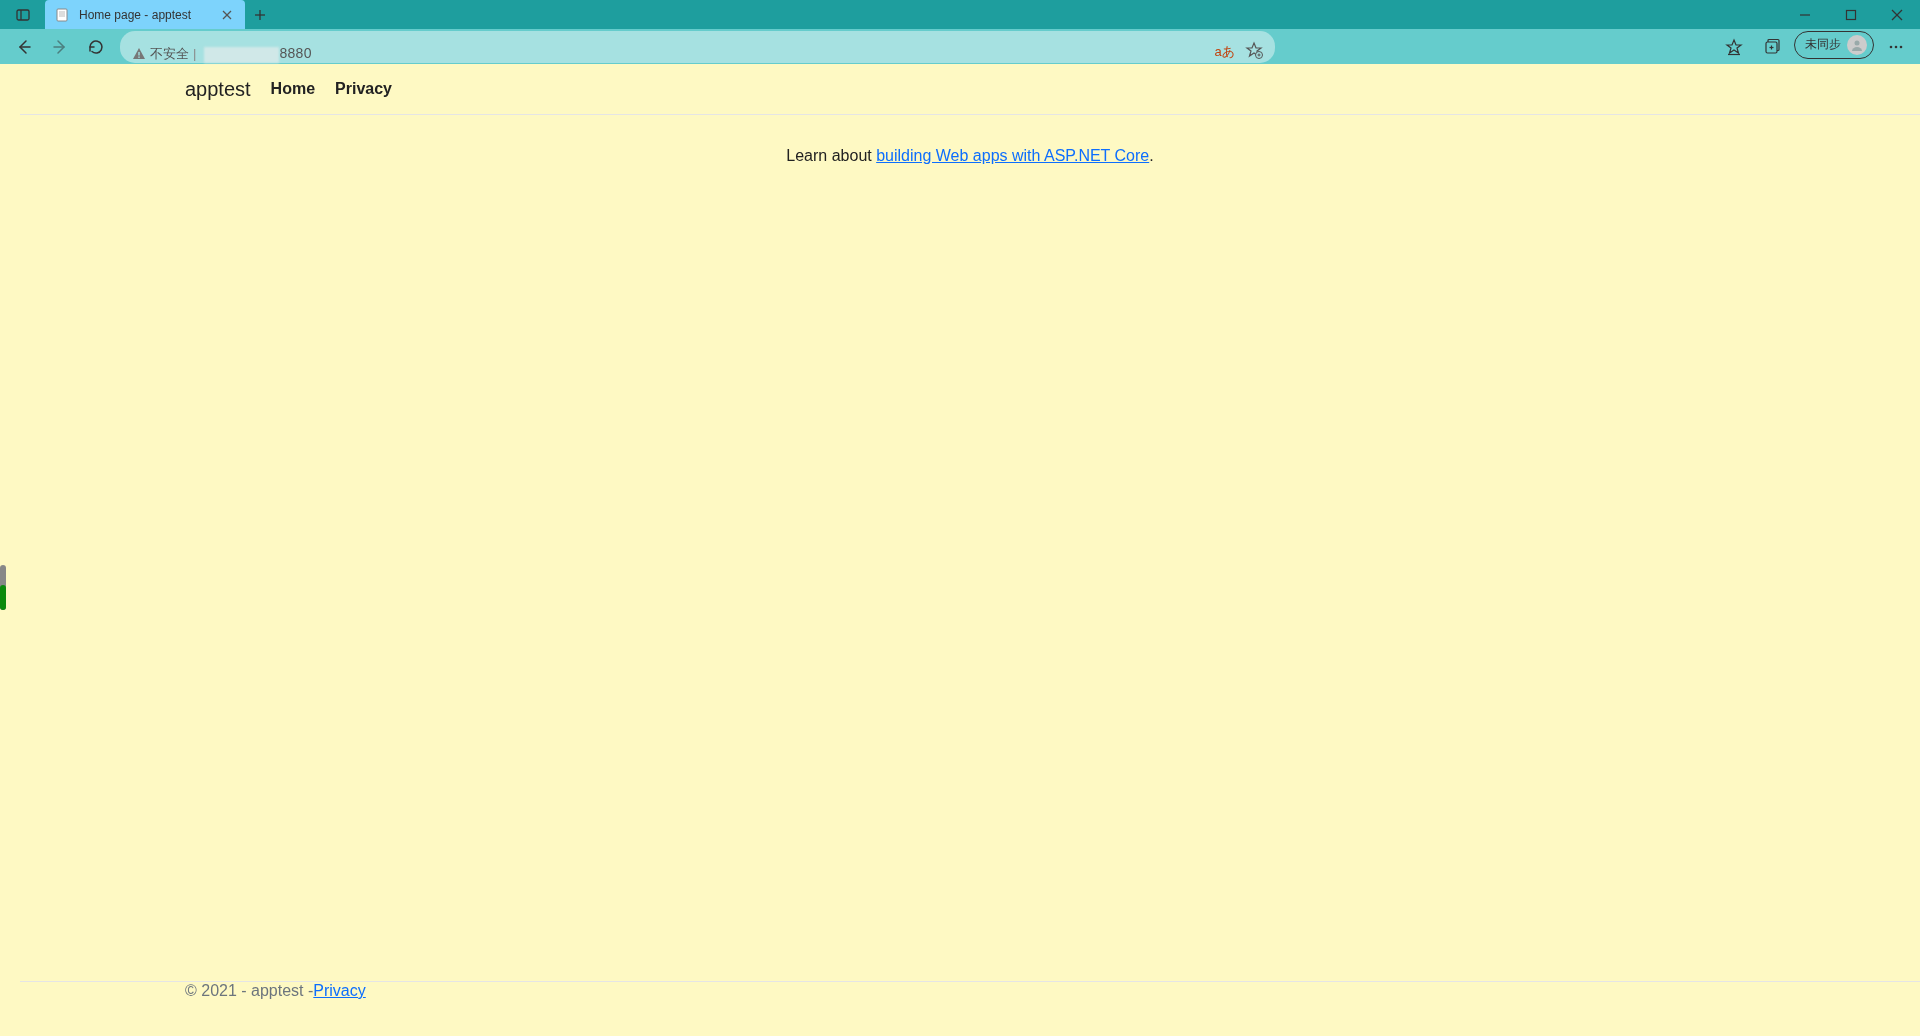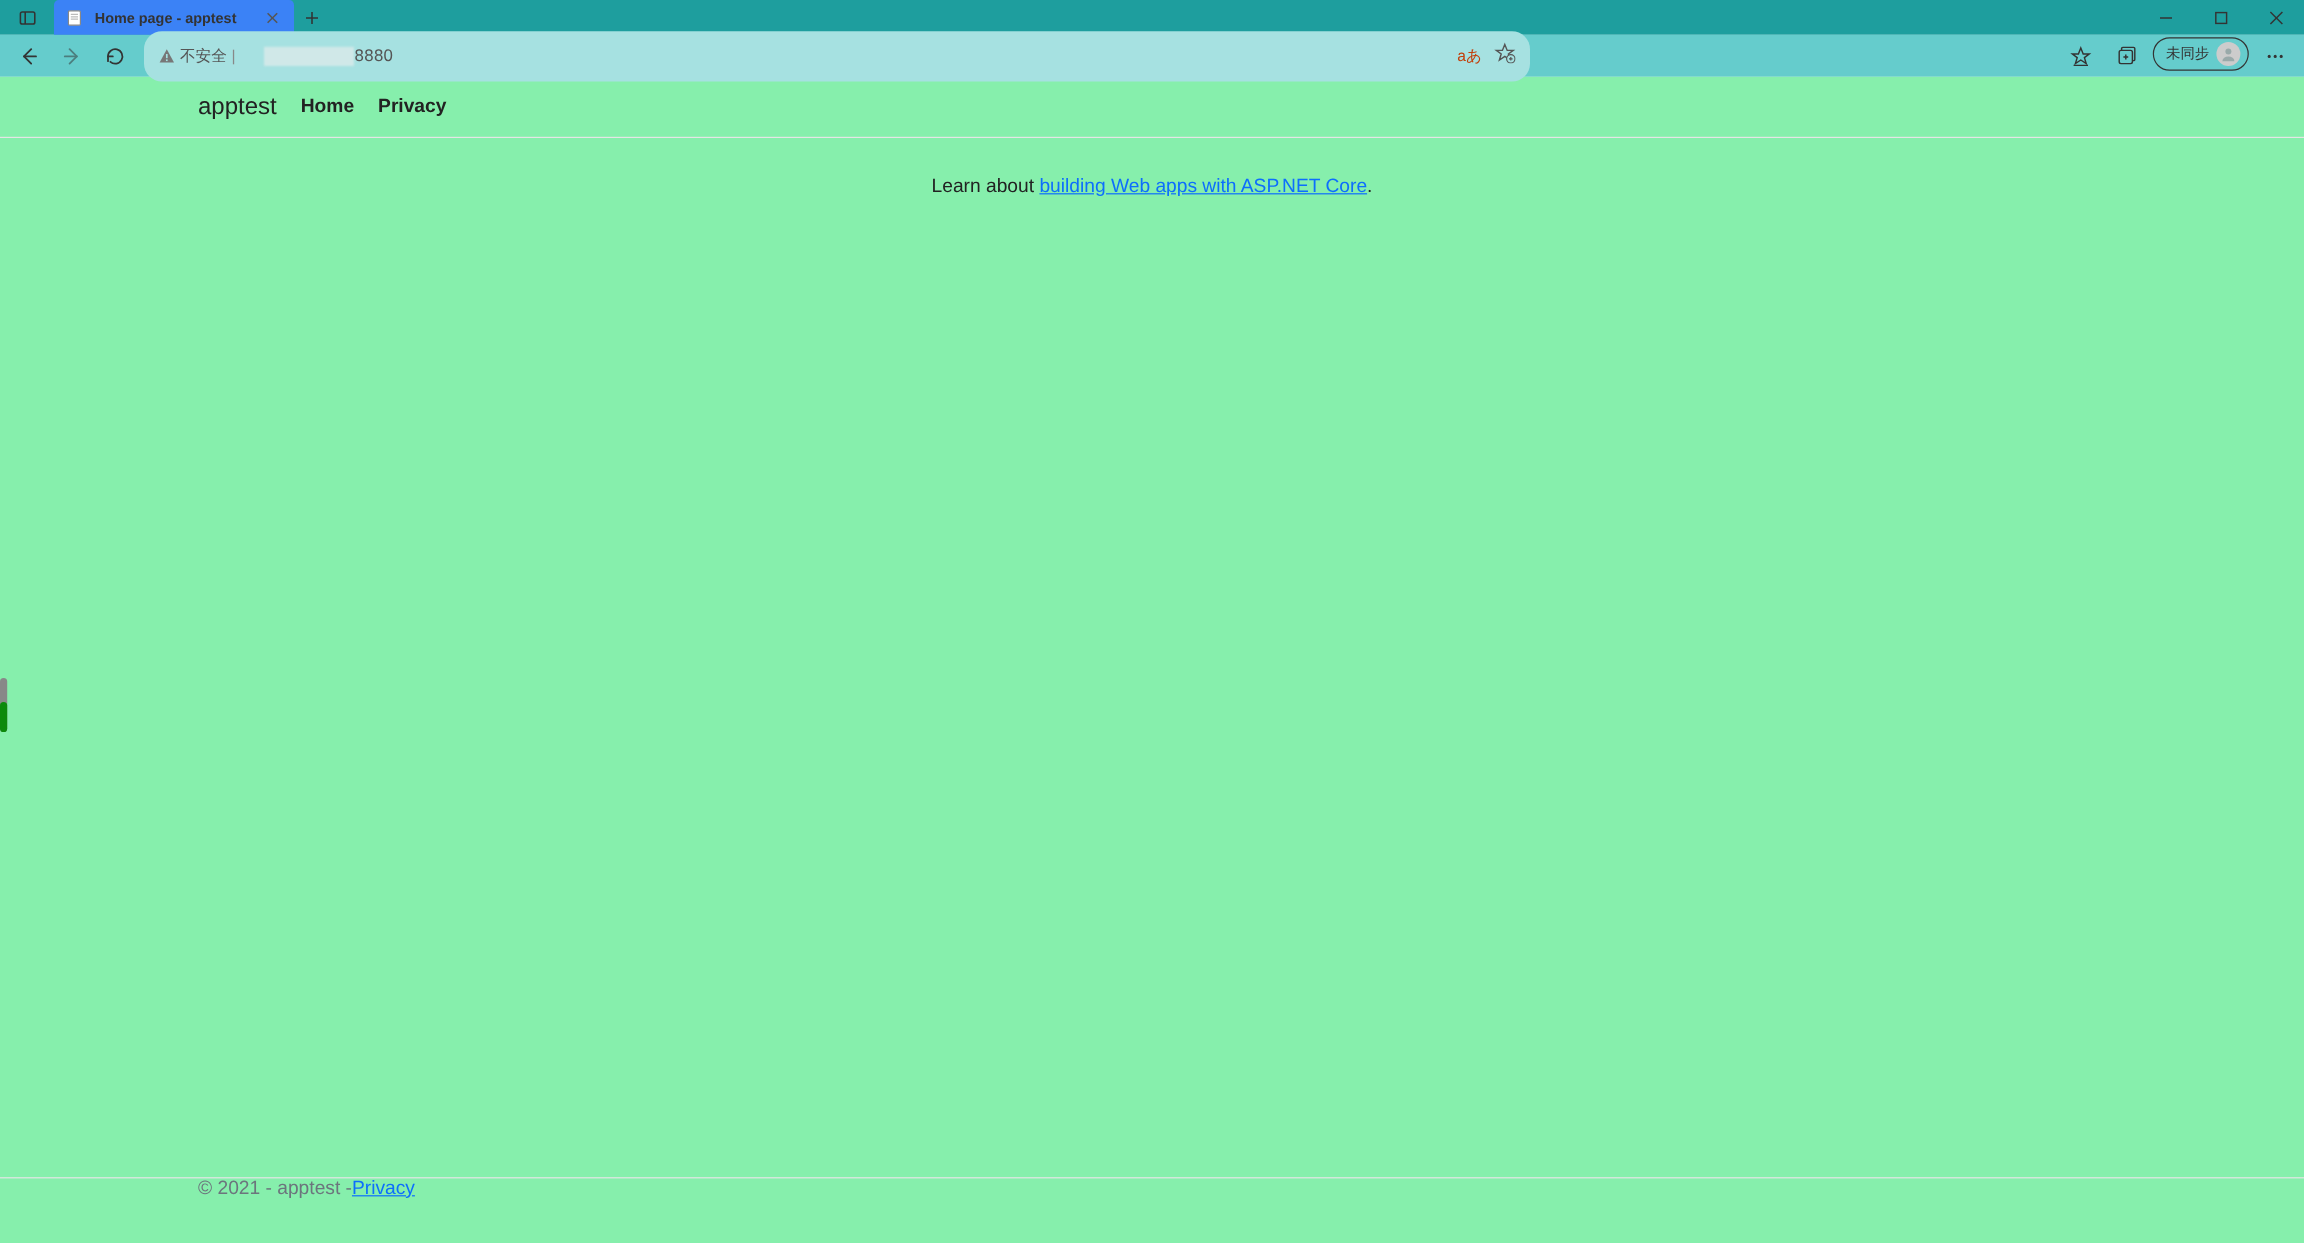--- a/index.html
+++ b/index.html
@@ -27,30 +27,29 @@
       align-items: center;
     }
     .tab-strip-btn {
       width: 45px;
       height: 29px;
       display: flex;
       align-items: center;
       justify-content: center;
     }
     .tab {
-      background: #3b82f6;
+      background: #7dd3fc;
       height: 29px;
       display: flex;
       align-items: center;
       padding: 0 10px 0 10px;
       gap: 8px;
       border-radius: 4px 4px 0 0;
       margin-top: 0px;
       min-width: 200px;
-      font-weight: bold;
     }
     .tab-favicon {
       width: 16px;
       height: 16px;
       display: flex;
       align-items: center;
       justify-content: center;
     }
     .tab-title {
       font-size: 12px;
@@ -101,27 +100,27 @@
       width: 32px;
       height: 32px;
       display: flex;
       align-items: center;
       justify-content: center;
       color: #333;
       border-radius: 4px;
     }
     .address-bar {
       flex: 0 0 1155px;
-      height: 42px;
+      height: 32px;
       background: #a6e1e1;
       border-radius: 15px;
       display: flex;
-      align-items: center;
+      align-items: flex-end;
       padding: 0 12px;
-      gap: 24px;
+      gap: 8px;
       margin-left: 4px;
     }
     .security-badge {
       display: flex;
       align-items: center;
       gap: 4px;
       font-size: 13px;
       color: #555;
     }
     .url-text {
@@ -173,23 +172,24 @@
       height: 20px;
       border-radius: 50%;
       background: #ccc;
       display: flex;
       align-items: center;
       justify-content: center;
     }
     
     .page {
       height: calc(1036px - 64px);
-      background: #86efac;
+      background: #fef9c3;
       display: flex;
       flex-direction: column;
+      padding-left: 20px;
     }
     .page-navbar {
       height: 51px;
       border-bottom: 1px solid #e5e5e5;
       display: flex;
       align-items: center;
       padding: 0 165px;
       gap: 20px;
     }
     .brand {

